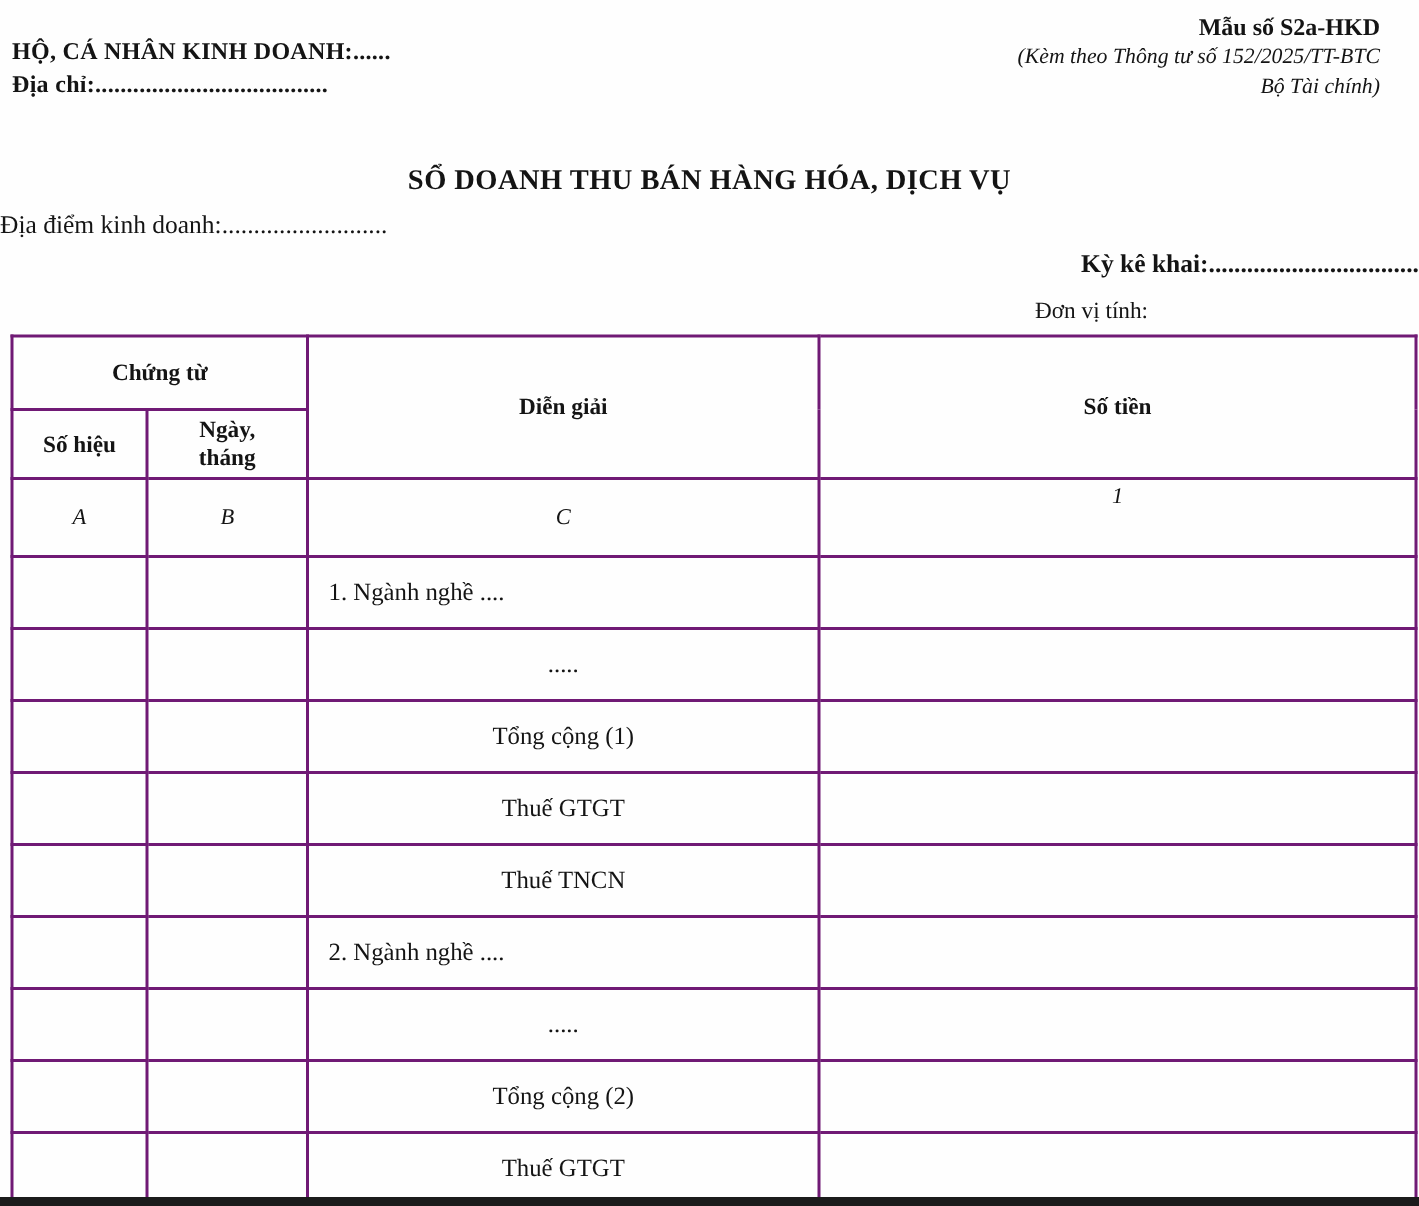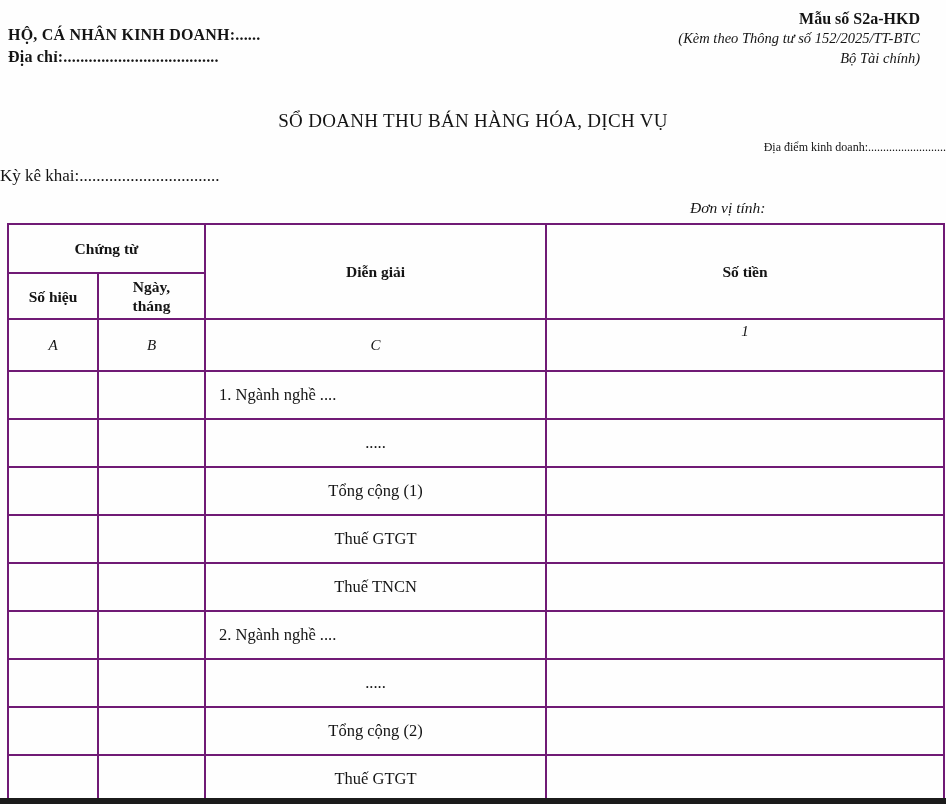--- a/index.html
+++ b/index.html
@@ -21,28 +21,28 @@
   .hdr-right {
     position: absolute; left: 400px; top: 8px; width: 520px;
     text-align: right;
   }
   .hdr-right .form-no { font-weight: bold; font-size: 16px; line-height: 21px; }
   .hdr-right .note { font-style: italic; font-size: 14.5px; line-height: 19.5px; }
 
   
   .title-main {
     position: absolute; left: 0; top: 110px; width: 100%;
-    text-align: center; font-weight: normal; font-size: 19px;
+    text-align: center; font-weight: bold; font-size: 19px;
     letter-spacing: 0.3px;
   }
-  .title-sub1 { position: absolute; left: 0; top: 140px; width: 100%; text-align: right; font-size: 12px; }
-  .title-sub2 { position: absolute; left: 0; top: 166px; width: 100%; text-align: left; font-size: 17px; }
+  .title-sub1 { position: absolute; left: 0; top: 140px; width: 100%; text-align: left; font-size: 17px; }
+  .title-sub2 { position: absolute; left: 0; top: 166px; width: 100%; text-align: right; font-size: 17px; font-weight: bold; }
   .unit-label {
     position: absolute; left: 690px; top: 199px;
-    font-style: italic; font-size: 15.5px;
+    font-size: 15.5px;
   }
 
   
   table.main-table {
     position: absolute; left: 7px; top: 223px; width: 936px;
     border-collapse: collapse; table-layout: fixed;
   }
   .main-table th, .main-table td {
     border: 2px solid #701a75;
     font-size: 16px;

